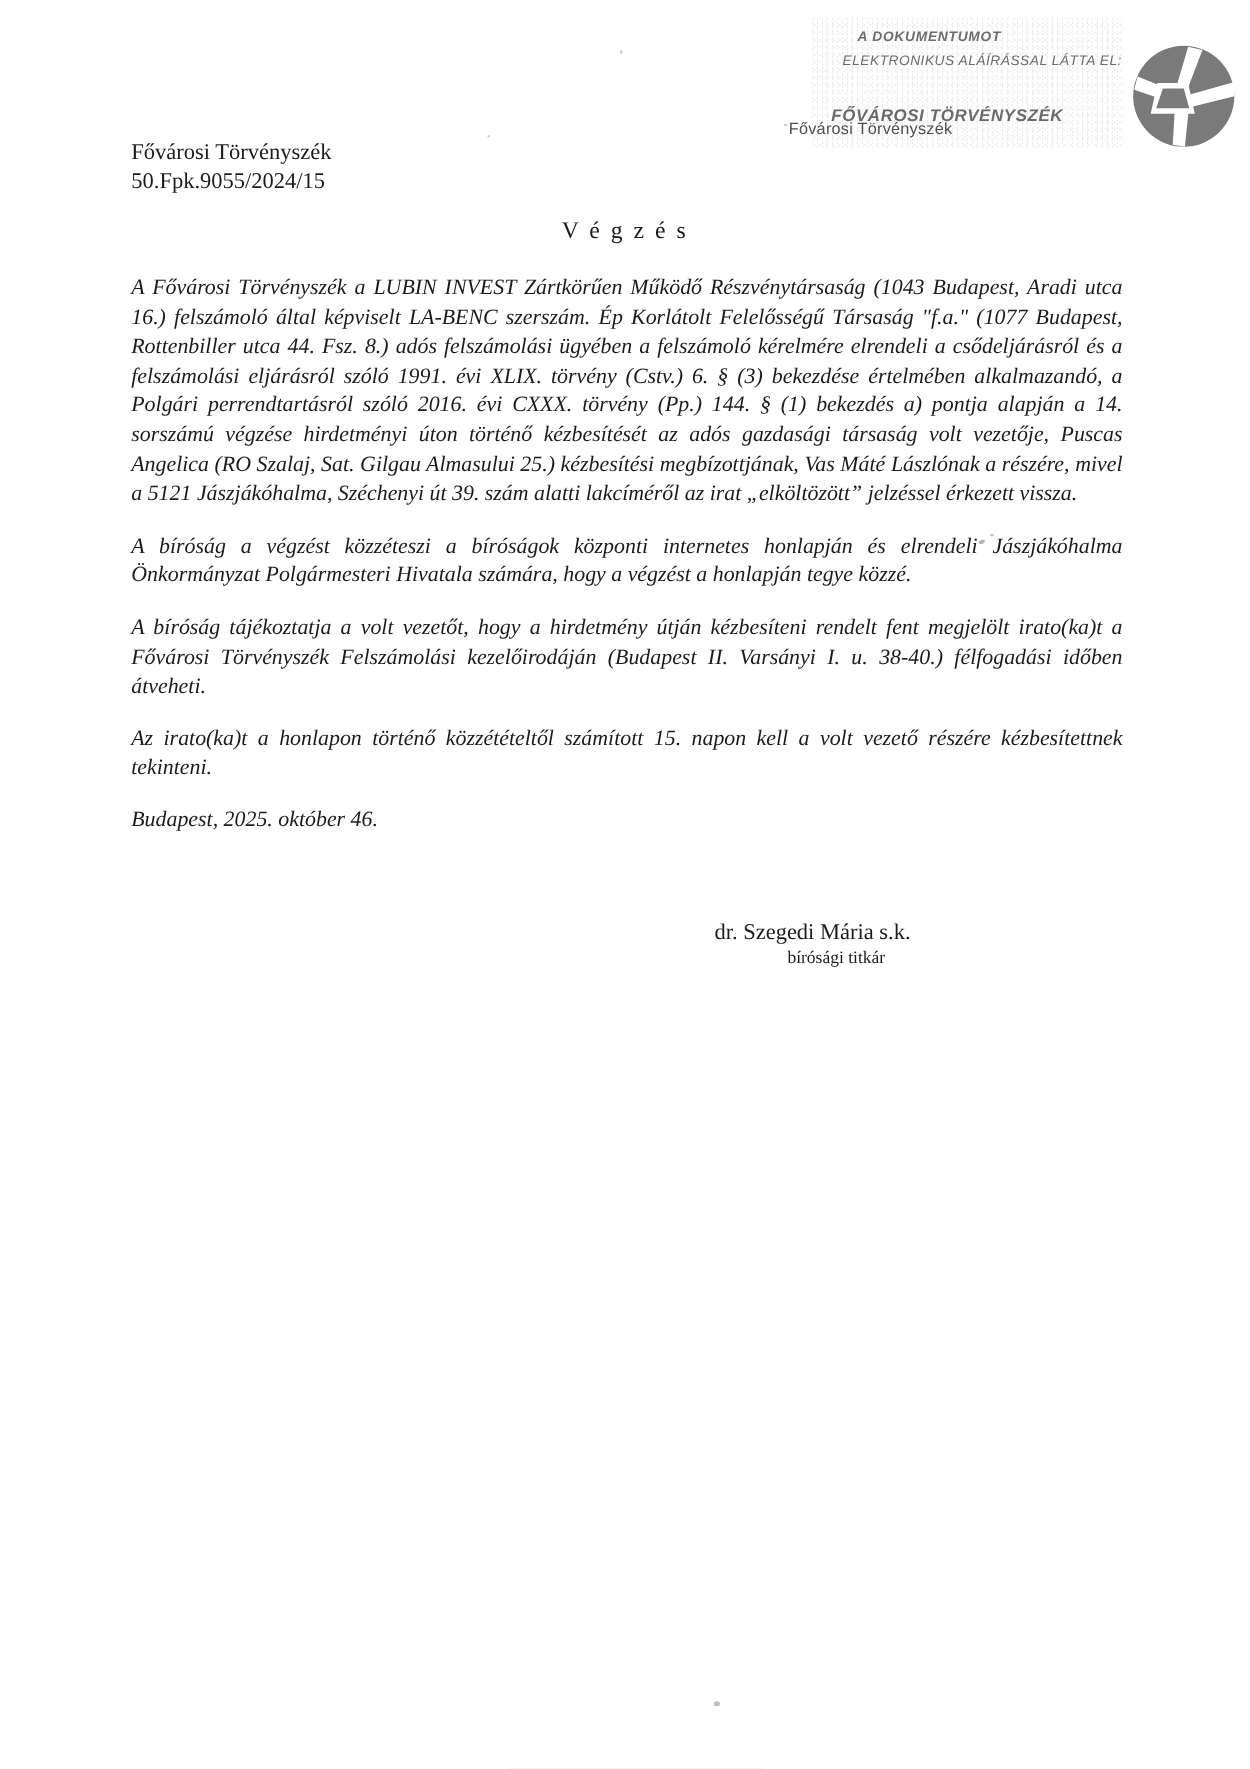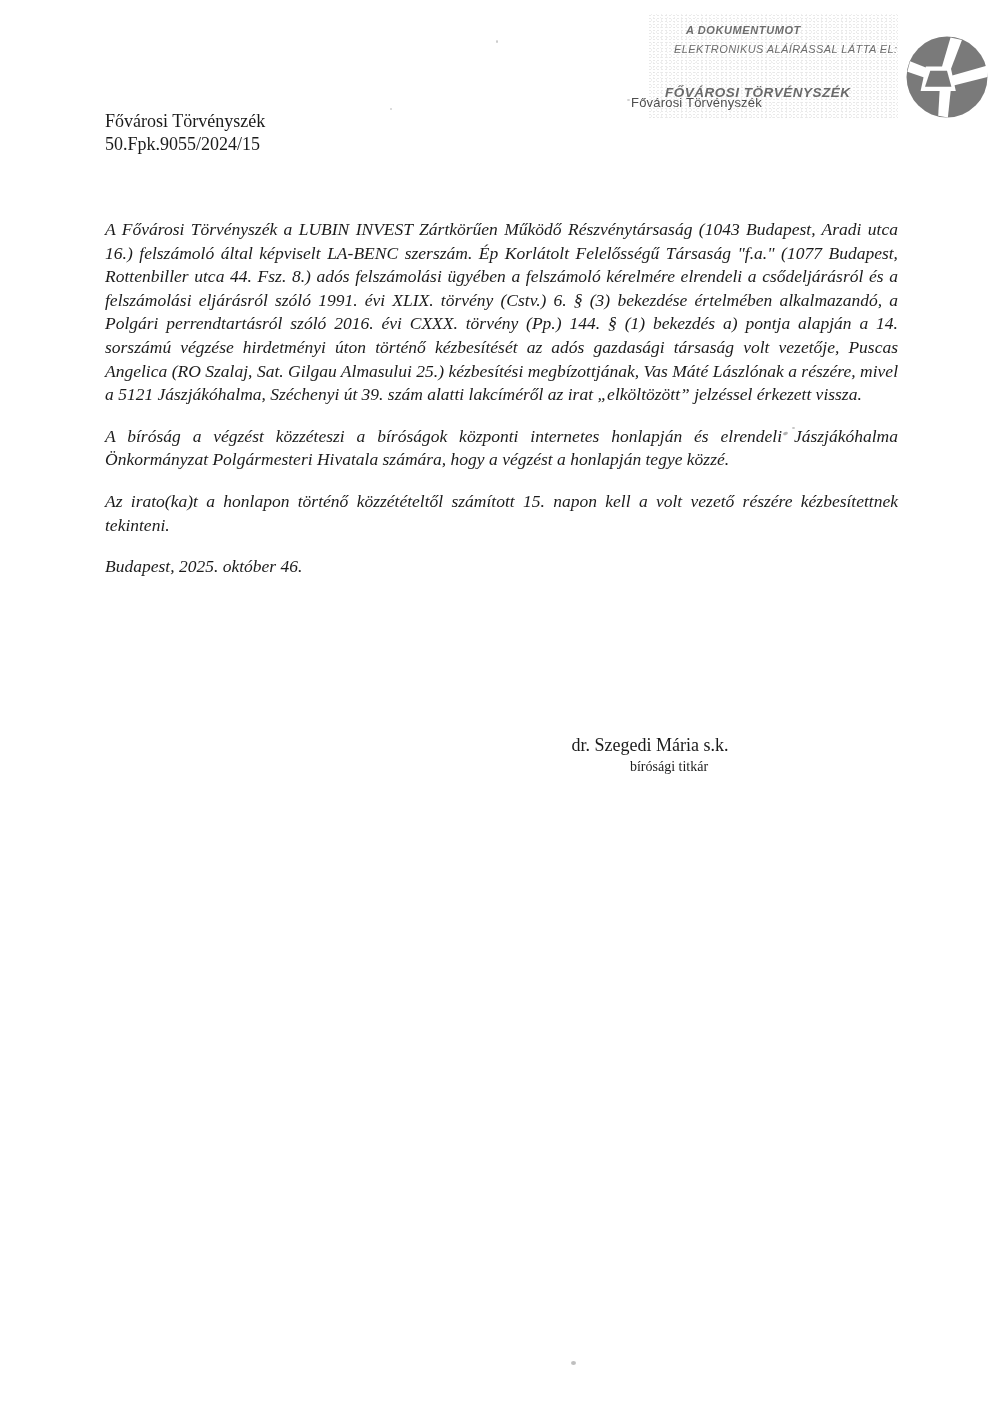--- a/index.html
+++ b/index.html
@@ -102,24 +102,26 @@
     <polygon fill="#ffffff" points="42,59 55,58 51,96 40,94"></polygon>
     <polygon fill="#ffffff" points="26,38 54,38 60,66 20,66"></polygon>
     <polygon fill="#5e5e5e" points="31,43 50,43 55,61 25,61"></polygon>
   </svg>
 
   <div class="header">
     <div>Fővárosi Törvényszék</div>
     <div>50.Fpk.9055/2024/15</div>
   </div>
 
+  <div class="title">V é g z é s</div>
 
   <div class="body">
     <p>A Fővárosi Törvényszék a LUBIN INVEST Zártkörűen Működő Részvénytársaság (1043 Budapest, Aradi utca 16.) felszámoló által képviselt LA-BENC szerszám. Ép Korlátolt Felelősségű Társaság "f.a." (1077 Budapest, Rottenbiller utca 44. Fsz. 8.) adós felszámolási ügyében a felszámoló kérelmére elrendeli a csődeljárásról és a felszámolási eljárásról szóló 1991. évi XLIX. törvény (Cstv.) 6. § (3) bekezdése értelmében alkalmazandó, a Polgári perrendtartásról szóló 2016. évi CXXX. törvény (Pp.) 144. § (1) bekezdés a) pontja alapján a 14. sorszámú végzése hirdetményi úton történő kézbesítését az adós gazdasági társaság volt vezetője, Puscas Angelica (RO Szalaj, Sat. Gilgau Almasului 25.) kézbesítési megbízottjának, Vas Máté Lászlónak a részére, mivel a 5121 Jászjákóhalma, Széchenyi út 39. szám alatti lakcíméről az irat „elköltözött” jelzéssel érkezett vissza.</p>
     <p>A bíróság a végzést közzéteszi a bíróságok központi internetes honlapján és elrendeli Jászjákóhalma Önkormányzat Polgármesteri Hivatala számára, hogy a végzést a honlapján tegye közzé.</p>
+    <p>A bíróság tájékoztatja a volt vezetőt, hogy a hirdetmény útján kézbesíteni rendelt fent megjelölt irato(ka)t a Fővárosi Törvényszék Felszámolási kezelőirodáján (Budapest II. Varsányi I. u. 38-40.) félfogadási időben átveheti.</p>
     <p>Az irato(ka)t a honlapon történő közzétételtől számított 15. napon kell a volt vezető részére kézbesítettnek tekinteni.</p>
     <p class="date">Budapest, 2025. október 46.</p>
   </div>
 
   <div class="sig-name">dr. Szegedi Mária s.k.</div>
   <div class="sig-title">bírósági titkár</div>
 
   <div class="speck speck-a"></div>
   <div class="speck speck-a2"></div>
   <div class="speck speck-b"></div>

